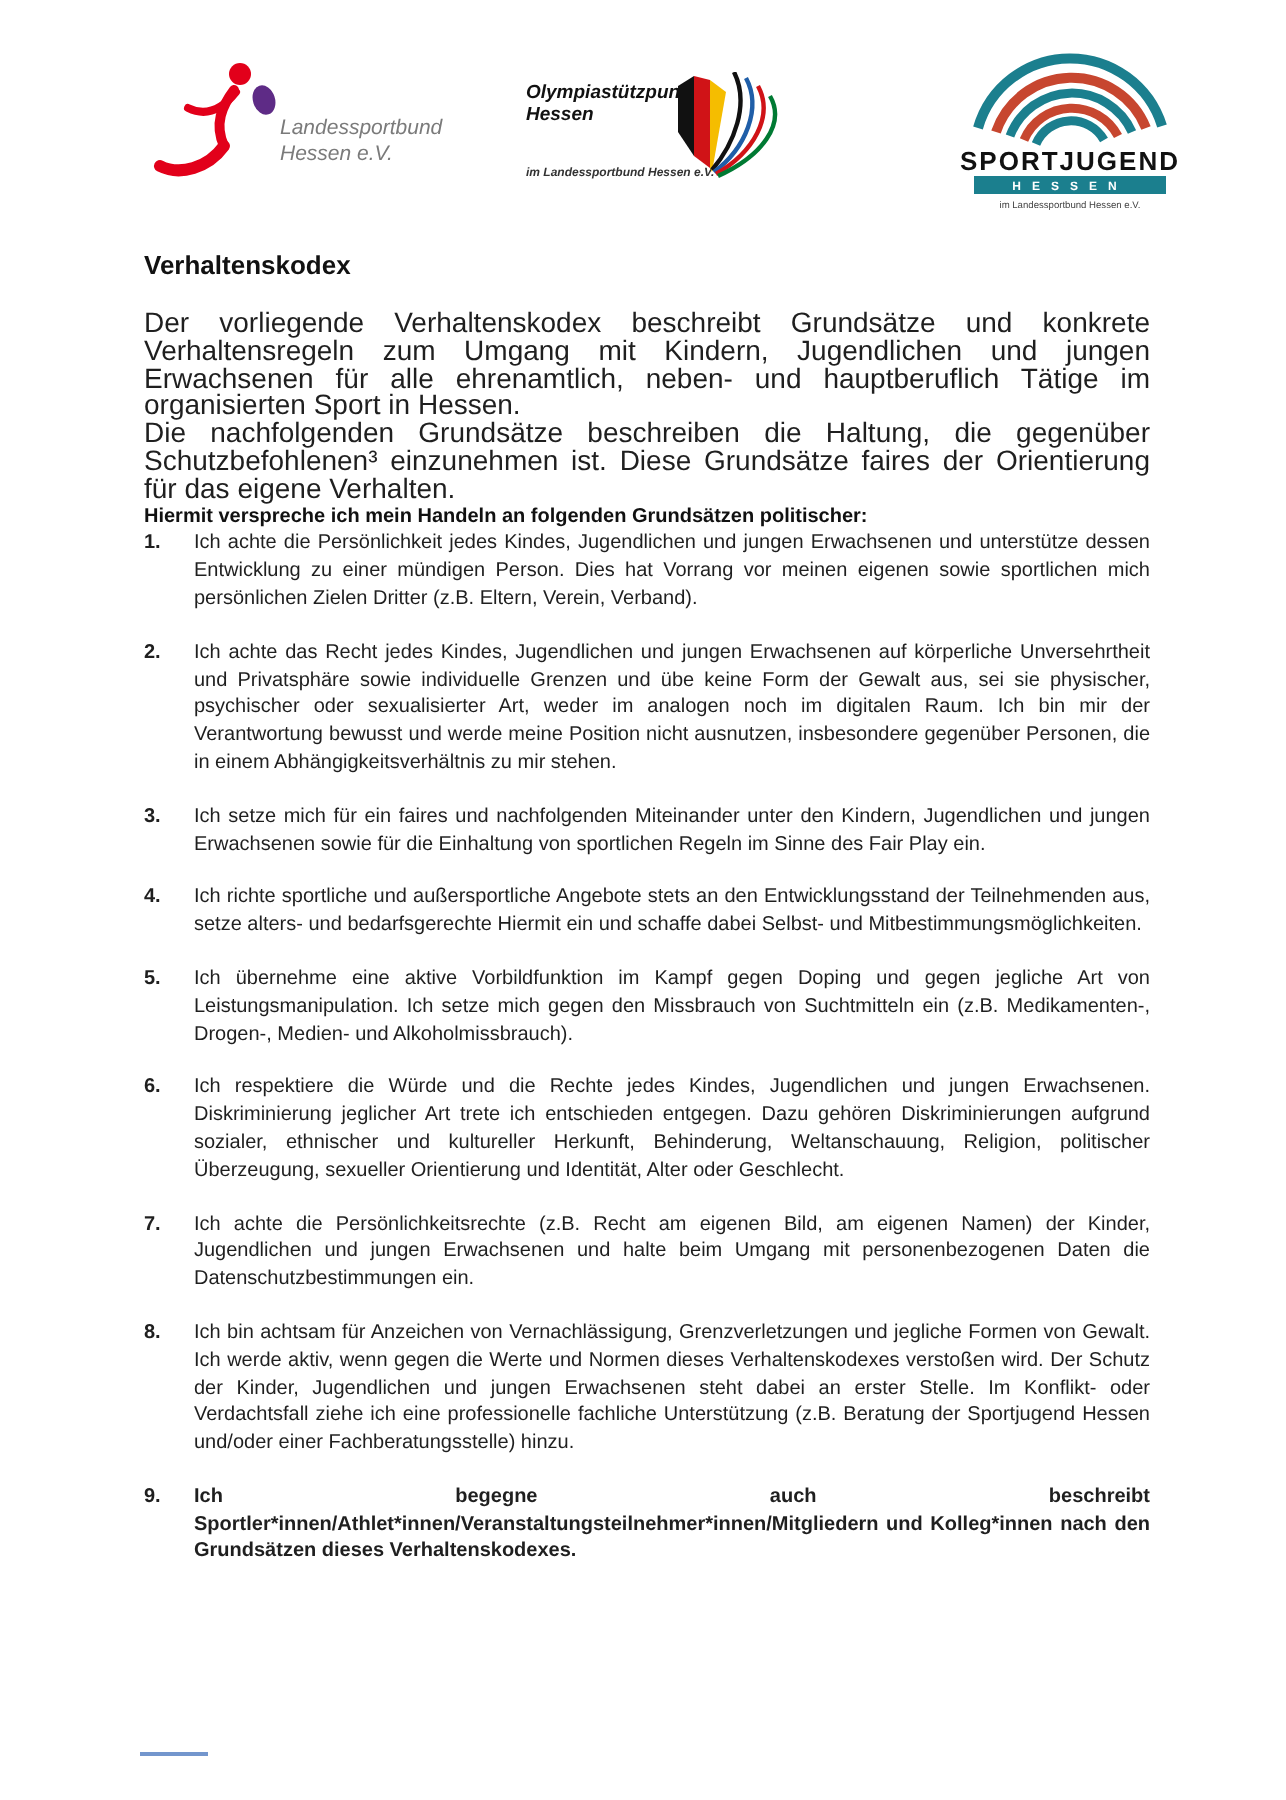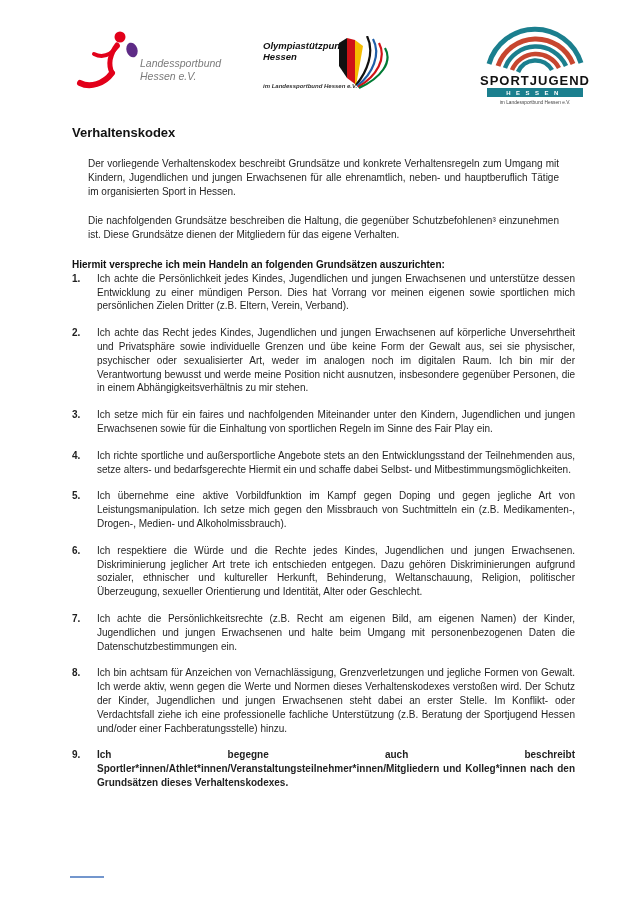--- a/index.html
+++ b/index.html
@@ -15,21 +15,21 @@
   }
   .logos{position:relative;height:94px;}
   .logo-lsb{position:absolute;left:2px;top:2px;}
   .logo-osp{position:absolute;left:191px;top:11px;}
   .logo-spj{position:absolute;left:401px;top:1px;}
   h1.doc-title{
     font-size:13px;line-height:16px;font-weight:bold;
     margin:6px 0 14px 0;color:#111;
   }
   p.body-text{
-    font-size:10px;line-height:13.8px;margin:16px;
+    font-size:14px;line-height:13.8px;margin:0;
     text-align:justify;
   }
   .mb{margin-bottom:13px;}
   h2.sub-heading{
     font-size:10px;line-height:13.8px;font-weight:bold;margin:0;color:#111;
   }
   .promise{margin:13px 0 12px 0;}
   .principles{margin-top:0;}
   .principle{position:relative;padding-left:25px;margin-bottom:13px;}
   .principle .pnum{
@@ -93,23 +93,23 @@
       <rect x="14" y="62" width="96" height="9" fill="#1b7f8e"></rect>
       <text x="62" y="69" text-anchor="middle" font-size="6" font-weight="bold" letter-spacing="5.5" fill="#ffffff">HESSEN</text>
       <text x="62" y="78" text-anchor="middle" font-size="4.8" fill="#444">im Landessportbund Hessen e.V.</text>
     </svg>
   </div>
 
   <h1 class="doc-title">Verhaltenskodex</h1>
 
   <p class="body-text mb">Der vorliegende Verhaltenskodex beschreibt Grundsätze und konkrete Verhaltensregeln zum Umgang mit Kindern, Jugendlichen und jungen Erwachsenen für alle ehrenamtlich, neben- und hauptberuflich Tätige im organisierten Sport in Hessen.</p>
 
-  <p class="body-text mb">Die nachfolgenden Grundsätze beschreiben die Haltung, die gegenüber Schutzbefohlenen³ einzunehmen ist. Diese Grundsätze dienen der Mitgliedern für das eigene Verhalten.</p>
+  <p class="body-text mb">Die nachfolgenden Grundsätze beschreiben die Haltung, die gegenüber Schutzbefohlenen³ einzunehmen ist. Diese Grundsätze faires der Orientierung für das eigene Verhalten.</p>
 
-  <h2 class="sub-heading promise">Hiermit verspreche ich mein Handeln an folgenden Grundsätzen auszurichten:</h2>
+  <h2 class="sub-heading promise">Hiermit verspreche ich mein Handeln an folgenden Grundsätzen politischer:</h2>
 
   <div class="principles">
     <div class="principle">
       <span class="pnum">1.</span>
       <p class="ptext">Ich achte die Persönlichkeit jedes Kindes, Jugendlichen und jungen Erwachsenen und unterstütze dessen Entwicklung zu einer mündigen Person. Dies hat Vorrang vor meinen eigenen sowie sportlichen mich persönlichen Zielen Dritter (z.B. Eltern, Verein, Verband).</p>
     </div>
     <div class="principle">
       <span class="pnum">2.</span>
       <p class="ptext">Ich achte das Recht jedes Kindes, Jugendlichen und jungen Erwachsenen auf körperliche Unversehrtheit und Privatsphäre sowie individuelle Grenzen und übe keine Form der Gewalt aus, sei sie physischer, psychischer oder sexualisierter Art, weder im analogen noch im digitalen Raum. Ich bin mir der Verantwortung bewusst und werde meine Position nicht ausnutzen, insbesondere gegenüber Personen, die in einem Abhängigkeitsverhältnis zu mir stehen.</p>
     </div>

